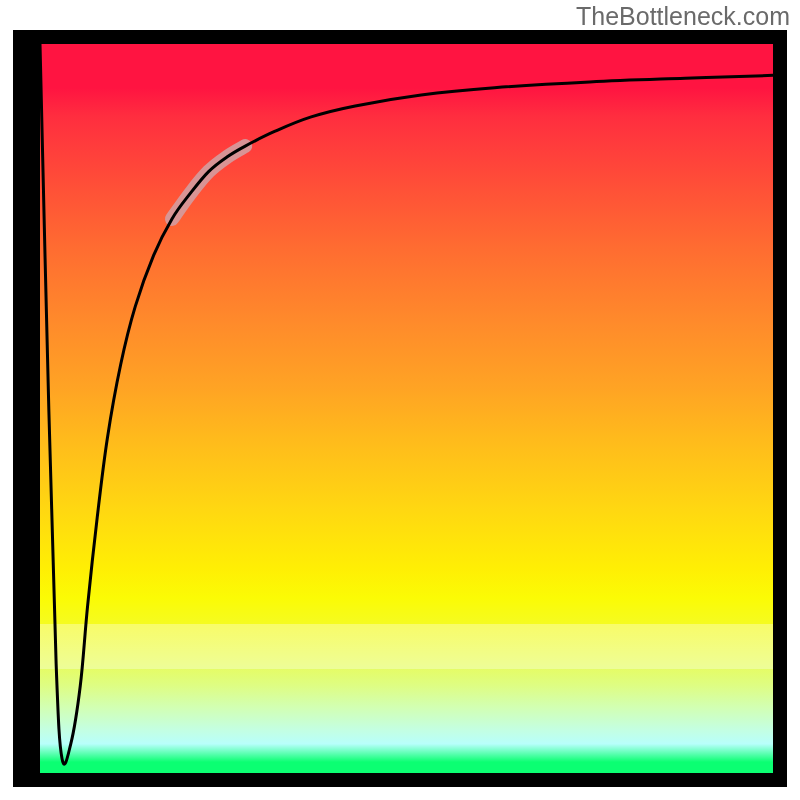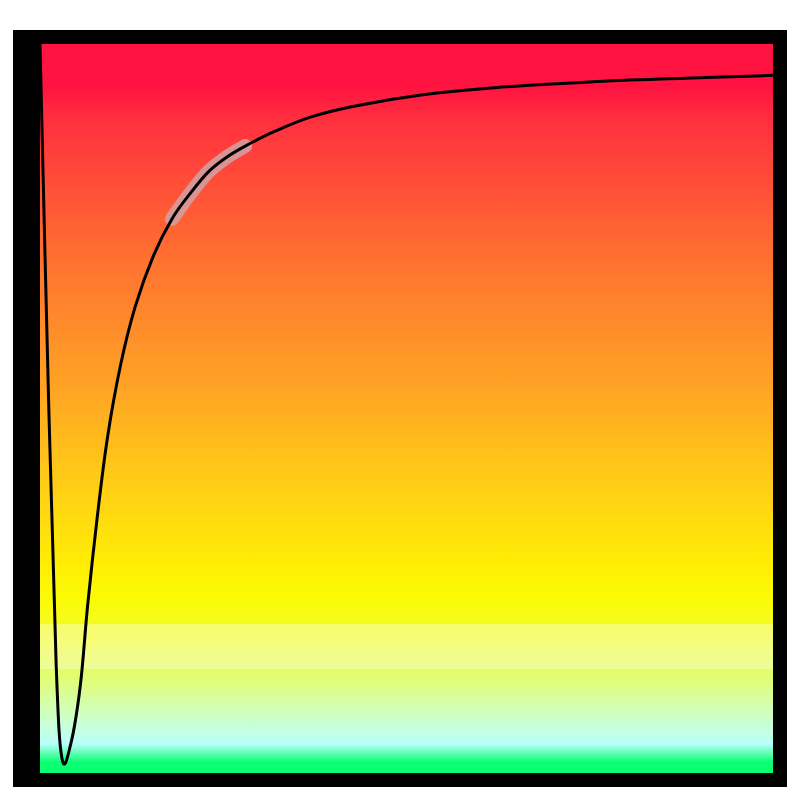--- a/index.html
+++ b/index.html
@@ -94,20 +94,21 @@
     stroke: #d49ca0;
     stroke-width: 14;
     stroke-linecap: round;
     opacity: 0.9;
   }
 </style>
 </head>
 <body>
 
 <div class="stage">
+  <div class="watermark">TheBottleneck.com</div>
 
   <div class="plot-frame">
     <div class="plot-inner">
       <div class="gradient"></div>
       <div class="pale-band"></div>
       <svg class="curve" viewBox="0 0 733 729" preserveAspectRatio="none">
         <path class="highlight-seg" d="M 131.94 174.96 C 135.24 170.37, 143.67 157.97, 150.26 149.44 C 156.86 140.92, 161.99 134.14, 168.59 127.58 C 175.19 121.01, 180.32 117.59, 186.91 113.00 C 193.51 108.40, 201.94 104.03, 205.24 102.06"></path>
         <path class="main-curve" d="M 0.00 0.00 C 1.58 65.61, 5.89 252.96, 8.80 364.50 C 11.70 476.04, 13.75 556.66, 16.13 619.65 C 18.50 682.64, 19.35 699.99, 21.99 714.42 C 24.63 728.85, 27.49 712.96, 30.79 699.84 C 34.08 686.72, 37.28 666.45, 40.31 641.52 C 43.35 616.59, 44.61 591.51, 47.65 561.33 C 50.68 531.15, 53.61 504.03, 57.17 473.85 C 60.74 443.67, 63.21 421.22, 67.44 393.66 C 71.66 366.10, 75.62 344.38, 80.63 320.76 C 85.64 297.14, 89.35 282.12, 95.29 262.44 C 101.23 242.76, 107.02 227.16, 113.61 211.41 C 120.21 195.66, 125.34 186.11, 131.94 174.96 C 138.54 163.81, 143.67 157.97, 150.26 149.44 C 156.86 140.92, 161.99 134.14, 168.59 127.58 C 175.19 121.01, 180.32 117.59, 186.91 113.00 C 193.51 108.40, 196.66 106.65, 205.24 102.06 C 213.82 97.47, 222.69 92.73, 234.56 87.48 C 246.43 82.23, 256.70 77.49, 271.21 72.90 C 285.72 68.31, 295.40 65.90, 315.19 61.96 C 334.98 58.03, 356.09 54.31, 381.16 51.03 C 406.23 47.75, 424.11 46.10, 454.46 43.74 C 484.81 41.38, 515.45 39.61, 549.75 37.91 C 584.05 36.20, 612.05 35.44, 645.04 34.26 C 678.02 33.08, 717.17 31.87, 733.00 31.35"></path>
       </svg>
     </div>

